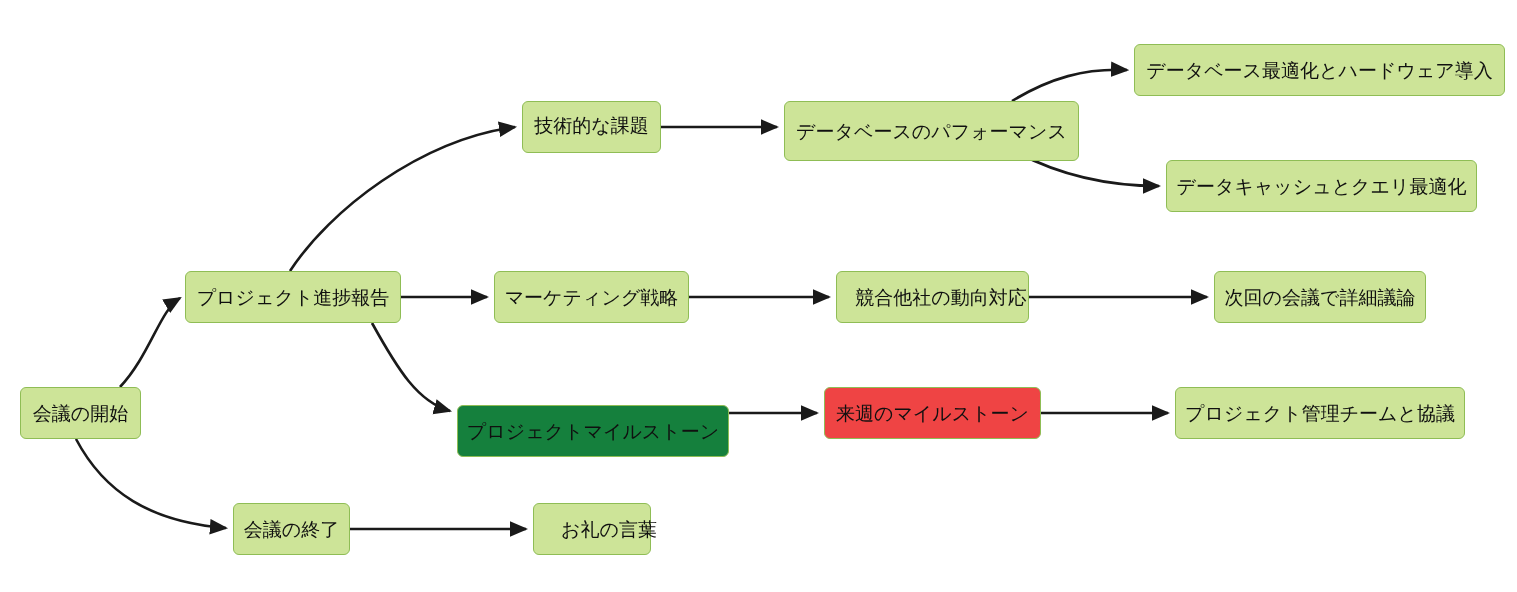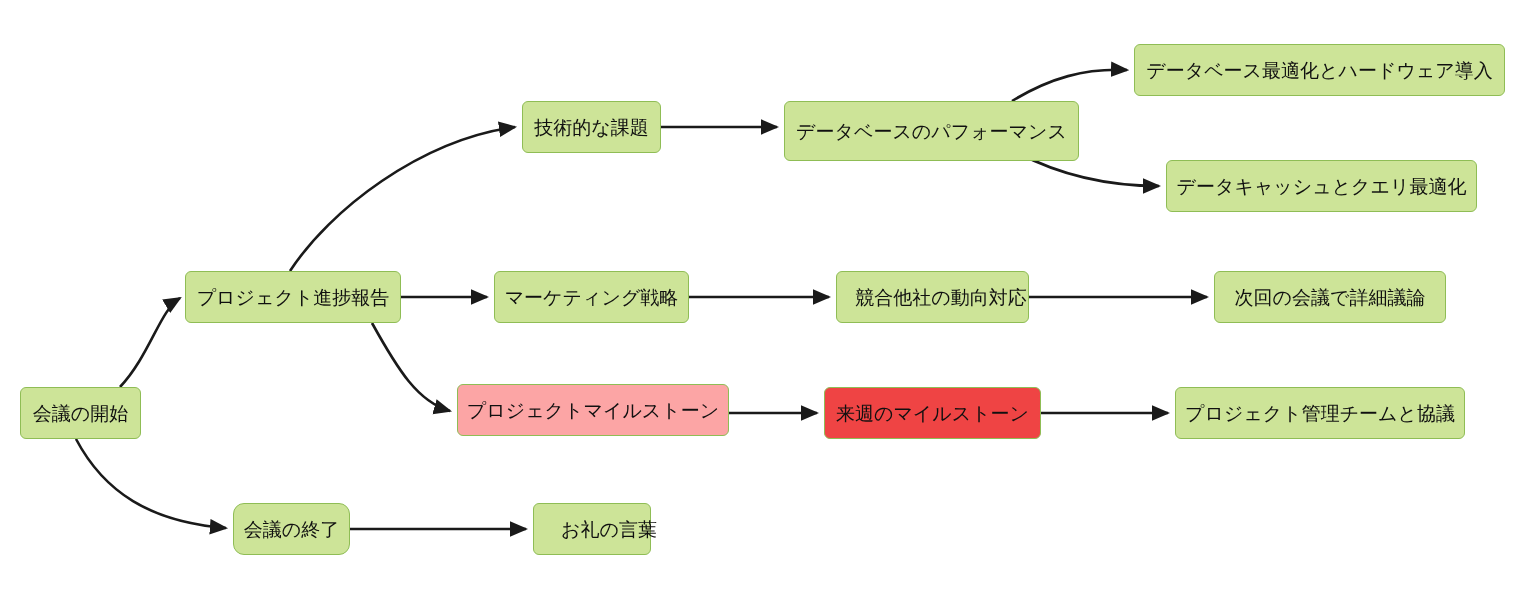--- a/index.html
+++ b/index.html
@@ -71,51 +71,51 @@
       </g>
   </svg>
 
   <div id="nodes-group">
       <div class="node" style="left: 20px; top: 387px; width: 121px; height: 52px; background: rgb(205, 228, 152); border-color: rgb(143, 189, 85);">
         <span class="node-label">会議の開始</span>
       </div>
       <div class="node" style="left: 185px; top: 271px; width: 216px; height: 52px; background: rgb(205, 228, 152); border-color: rgb(143, 189, 85);">
         <span class="node-label">プロジェクト進捗報告</span>
       </div>
-      <div class="node" style="left: 522px; top: 101px; width: 139px; height: 52px; background: rgb(205, 228, 152); border-color: rgb(143, 189, 85);">
+      <div class="node" style="left: 522px; top: 101px; width: 139px; height: 52px; background: rgb(205, 228, 152); border-color: rgb(143, 189, 85); font-family: Liberation Mono, monospace;">
         <span class="node-label">技術的な課題</span>
       </div>
       <div class="node" style="left: 784px; top: 101px; width: 295px; height: 60px; background: rgb(205, 228, 152); border-color: rgb(143, 189, 85);">
         <span class="node-label">データベースのパフォーマンス</span>
       </div>
       <div class="node" style="left: 1134px; top: 44px; width: 371px; height: 52px; background: rgb(205, 228, 152); border-color: rgb(143, 189, 85);">
         <span class="node-label">データベース最適化とハードウェア導入</span>
       </div>
       <div class="node" style="left: 1166px; top: 160px; width: 311px; height: 52px; background: rgb(205, 228, 152); border-color: rgb(143, 189, 85);">
         <span class="node-label">データキャッシュとクエリ最適化</span>
       </div>
       <div class="node" style="left: 494px; top: 271px; width: 195px; height: 52px; background: rgb(205, 228, 152); border-color: rgb(143, 189, 85);">
         <span class="node-label">マーケティング戦略</span>
       </div>
       <div class="node" style="left: 836px; top: 271px; width: 193px; height: 52px; background: rgb(205, 228, 152); border-color: rgb(143, 189, 85); padding-left: 17px;">
         <span class="node-label">競合他社の動向対応</span>
       </div>
-      <div class="node" style="left: 1214px; top: 271px; width: 232px; height: 52px; background: rgb(205, 228, 152); border-color: rgb(143, 189, 85);">
+      <div class="node" style="left: 1214px; top: 271px; width: 212px; height: 52px; background: rgb(205, 228, 152); border-color: rgb(143, 189, 85);">
         <span class="node-label">次回の会議で詳細議論</span>
       </div>
-      <div class="node" style="left: 457px; top: 384px; width: 272px; height: 52px; background: #fca5a5; border-color: rgb(143, 189, 85); text-align: right;">
+      <div class="node" style="left: 457px; top: 405px; width: 272px; height: 52px; background: #15803d; border-color: rgb(143, 189, 85); text-align: right;">
         <span class="node-label">プロジェクトマイルストーン</span>
       </div>
       <div class="node" style="left: 824px; top: 387px; width: 217px; height: 52px; background: #ef4444; border-color: rgb(143, 189, 85);">
         <span class="node-label">来週のマイルストーン</span>
       </div>
       <div class="node" style="left: 1175px; top: 387px; width: 290px; height: 52px; background: rgb(205, 228, 152); border-color: rgb(143, 189, 85);">
         <span class="node-label">プロジェクト管理チームと協議</span>
       </div>
-      <div class="node" style="left: 233px; top: 503px; width: 117px; height: 52px; background: rgb(205, 228, 152); border-color: rgb(143, 189, 85); border-radius: 11px;">
+      <div class="node" style="left: 233px; top: 503px; width: 117px; height: 52px; background: rgb(205, 228, 152); border-color: rgb(143, 189, 85);">
         <span class="node-label">会議の終了</span>
       </div>
       <div class="node" style="left: 533px; top: 503px; width: 118px; height: 52px; background: rgb(205, 228, 152); border-color: rgb(143, 189, 85); padding-left: 34px;">
         <span class="node-label">お礼の言葉</span>
       </div>
     </div>
 
 </div>
 
 </body></html>

